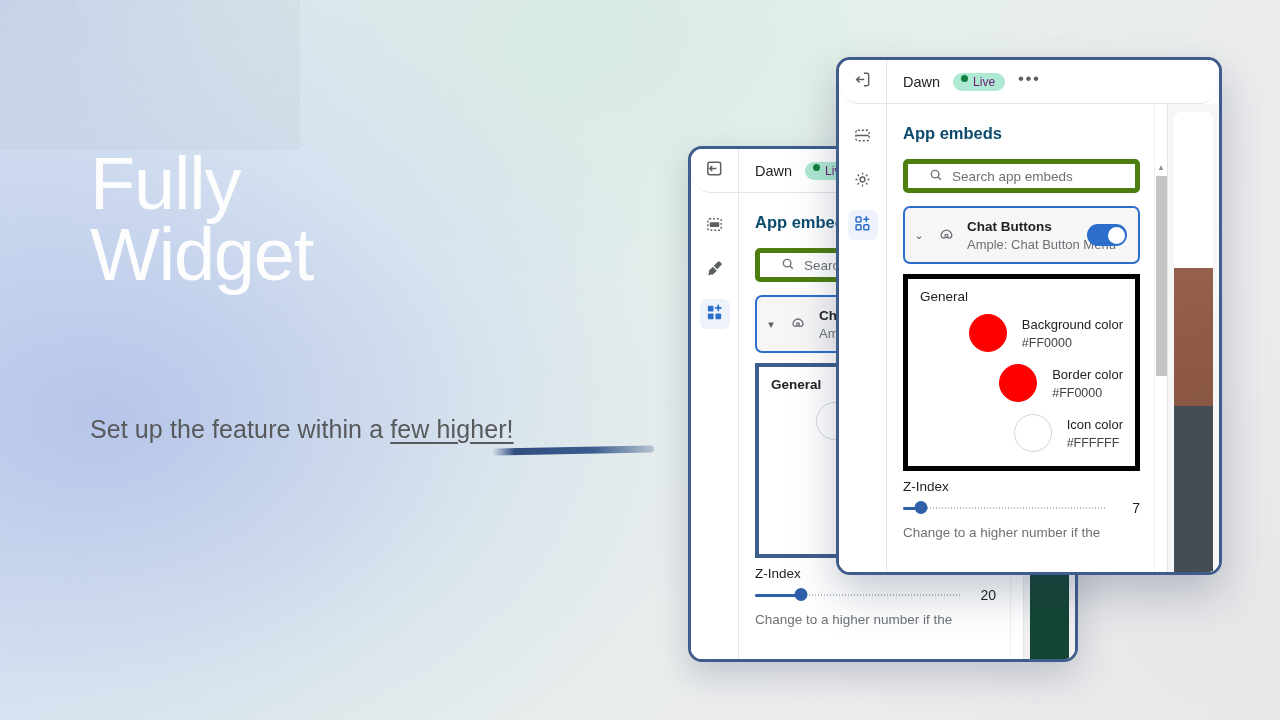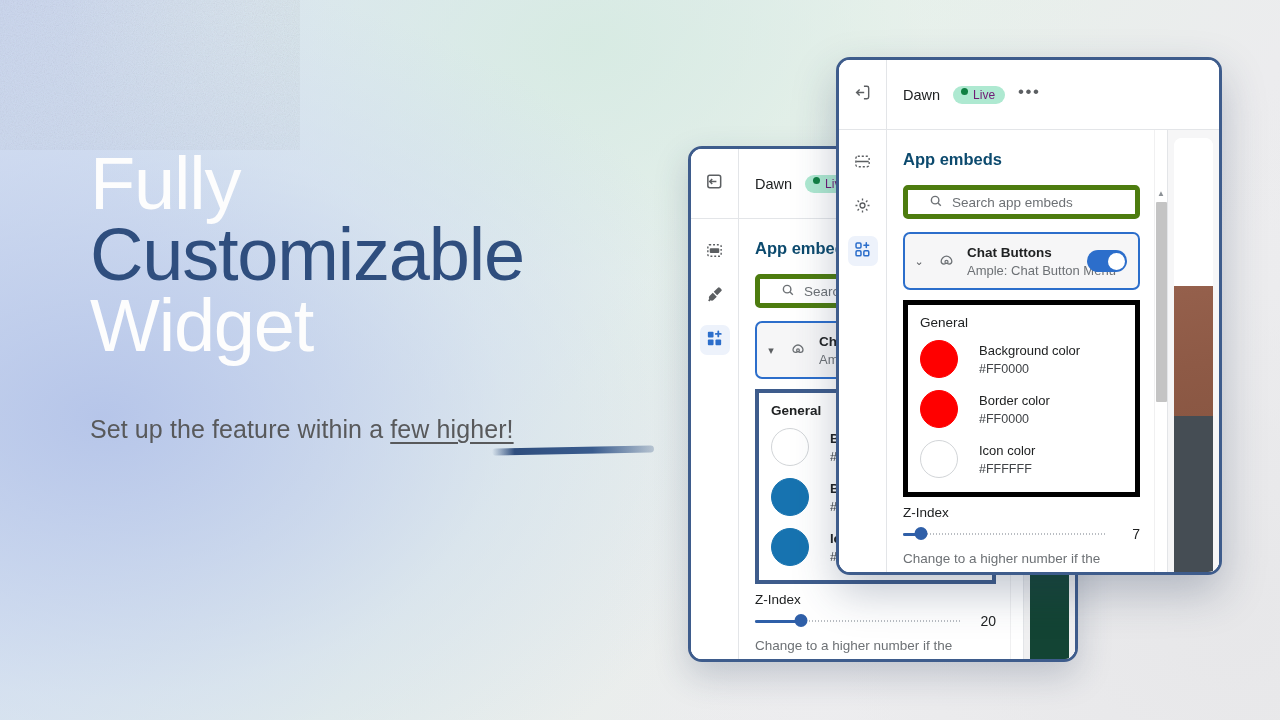--- a/index.html
+++ b/index.html
@@ -92,26 +92,27 @@
   .win-front {
     left: 836px; top: 57px;
     width: 386px; height: 518px;
     box-shadow: 0 18px 44px rgba(40,58,90,.28);
   }
 
   .win-inner { position: relative; width: 100%; height: 100%; background: #fff; display: flex; flex-direction: column; }
 
   
   .topbar {
-    height: 70px;
+    height: 44px;
     display: flex;
     align-items: stretch;
     border-bottom: 1px solid #e3e5e8;
     flex: 0 0 auto;
     background: #fff;
+    border-radius: 21px;
   }
   .topbar-left {
     width: 48px;
     display: flex; align-items: center; justify-content: center;
     border-right: 1px solid #e3e5e8;
   }
   .topbar-main {
     flex: 1;
     display: flex; align-items: center;
     gap: 13px;
@@ -209,21 +210,21 @@
   .general-box {
     border: 5px solid #000;
     background: #fff;
     margin-top: 10px;
     padding: 10px 12px 12px;
   }
   .general-box.blue-outline { border: 4px solid #3e5c8c; }
   .general-title { font-size: 13.5px; color: #202223; margin-bottom: 10px; font-weight: 400; }
   .general-title.b { font-weight: 700; }
 
-  .color-row { display: flex; align-items: center; gap: 21px; margin-bottom: 12px; }
+  .color-row { display: flex; align-items: center; gap: 15px; margin-bottom: 12px; justify-content: flex-end; }
   .swatch {
     width: 38px; height: 38px; border-radius: 50%;
     flex: 0 0 auto;
     border: 1px solid #d2d5d8;
   }
   .color-label { font-size: 13px; color: #202223; line-height: 17px; }
   .color-label.b { font-weight: 700; }
   .color-hex { font-size: 12.5px; color: #3f4246; line-height: 17px; }
 
   .field-label { font-size: 13.5px; color: #202223; margin: 8px 0 6px; }
@@ -307,21 +308,20 @@
   <svg id="grain" xmlns="http://www.w3.org/2000/svg">
     <filter id="n">
         <feTurbulence type="fractalNoise" baseFrequency="0.9" numOctaves="3" stitchTiles="stitch"></feTurbulence>
         <feColorMatrix type="saturate" values="0.25"></feColorMatrix>
       </filter>
     <rect width="100%" height="100%" filter="url(#n)" opacity="0.5"></rect>
   </svg>
 
   <div class="hero">
     <div class="hero-line hl-white">Fully</div>
-    <div class="hero-line hl-blue">Customizable</div>
     <div class="hero-line hl-white">Widget</div>
   </div>
 
   <div class="subtitle">
     <span>Set up the feature within a </span><span class="emph">few higher!</span>
   </div>
   <div class="stroke"></div>
 
   <div class="window win-back">
     <div class="win-inner">

